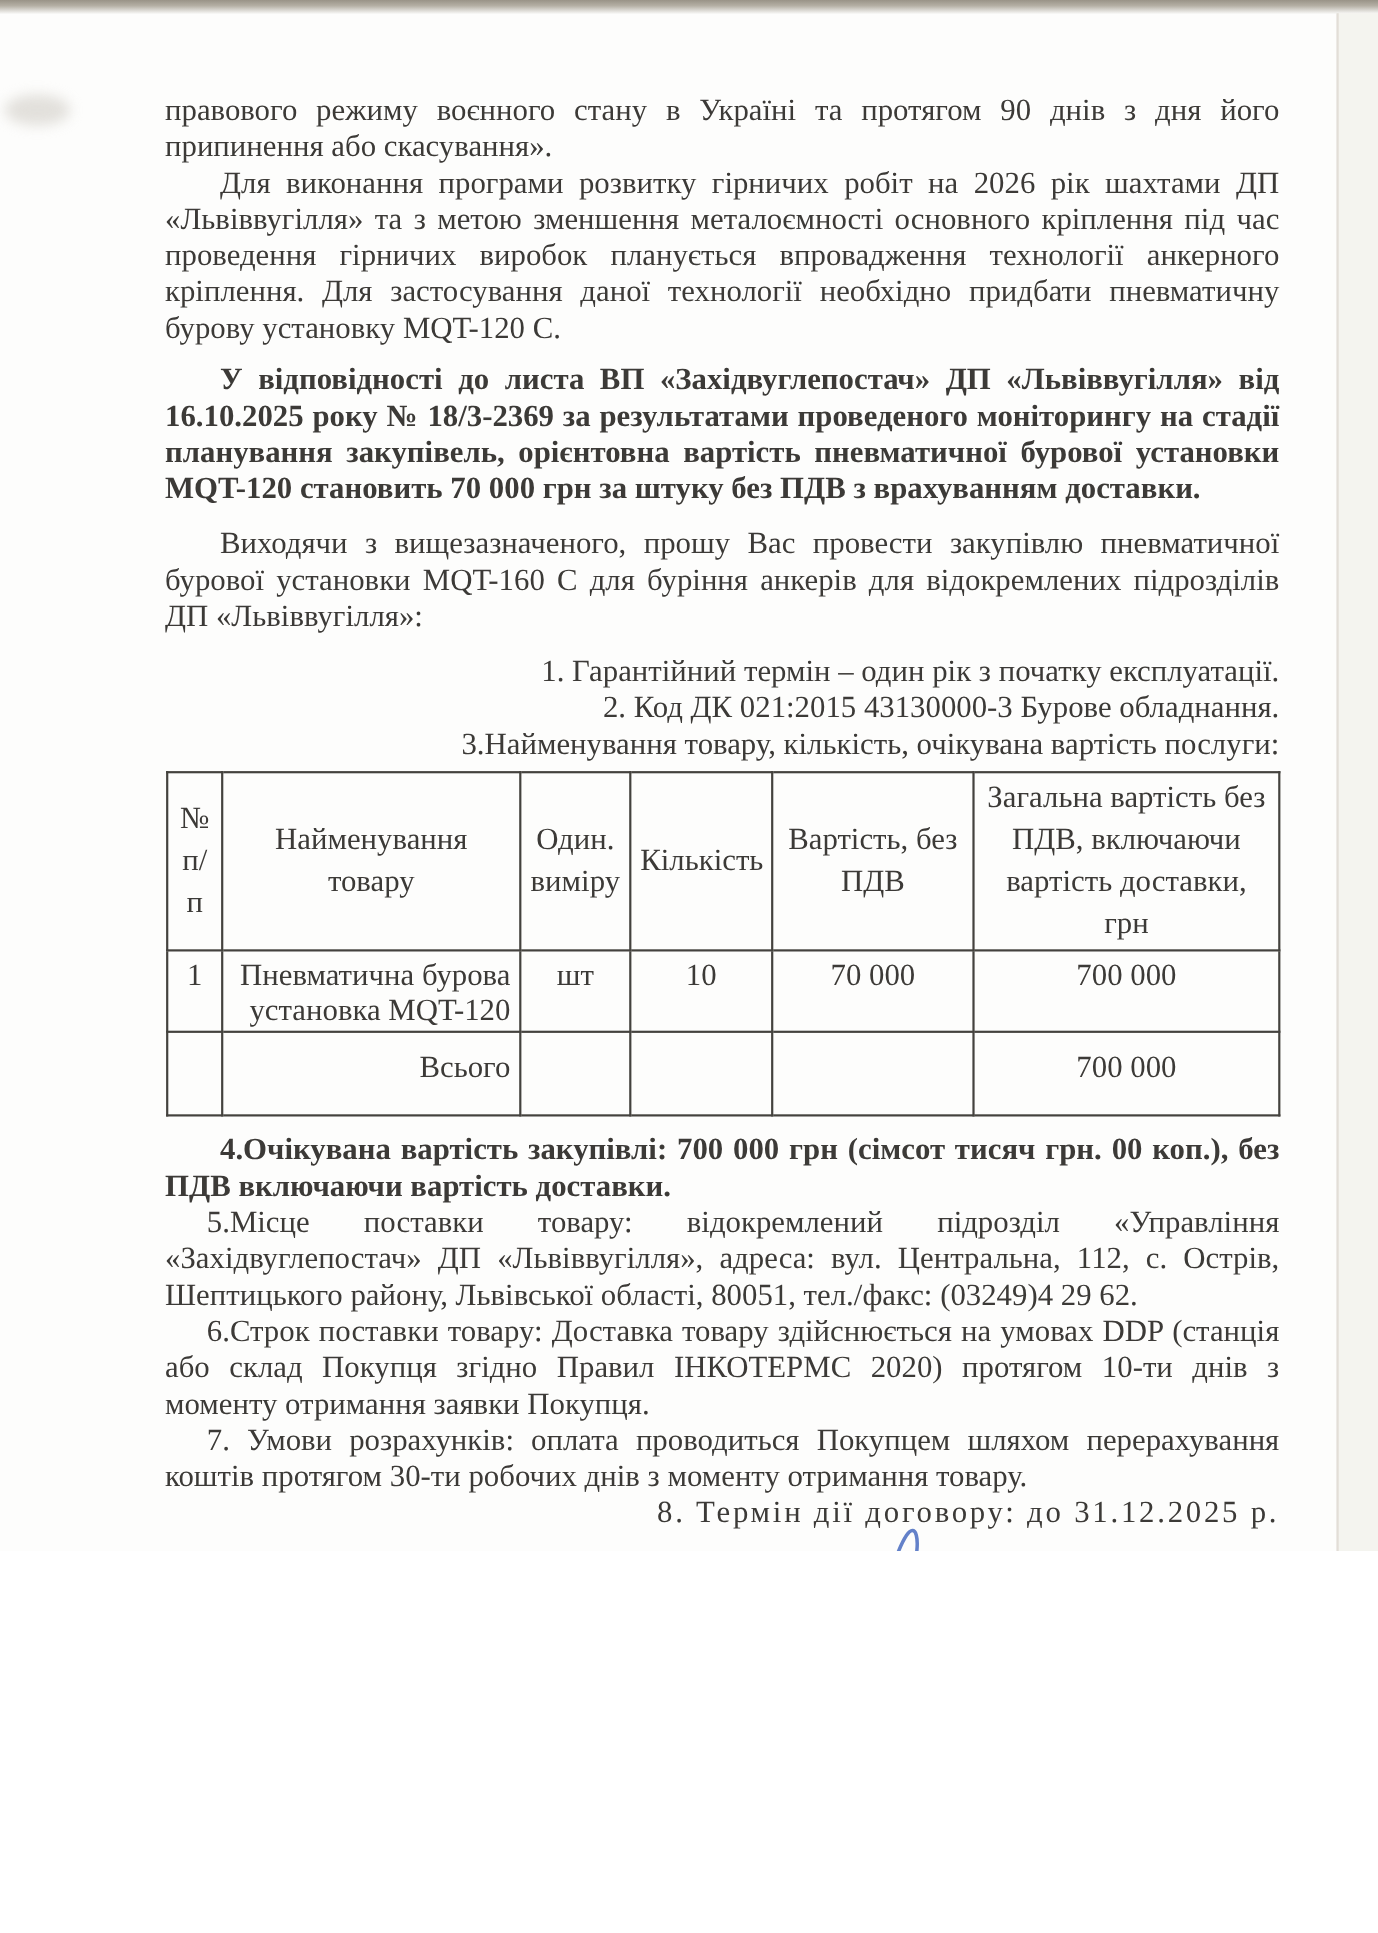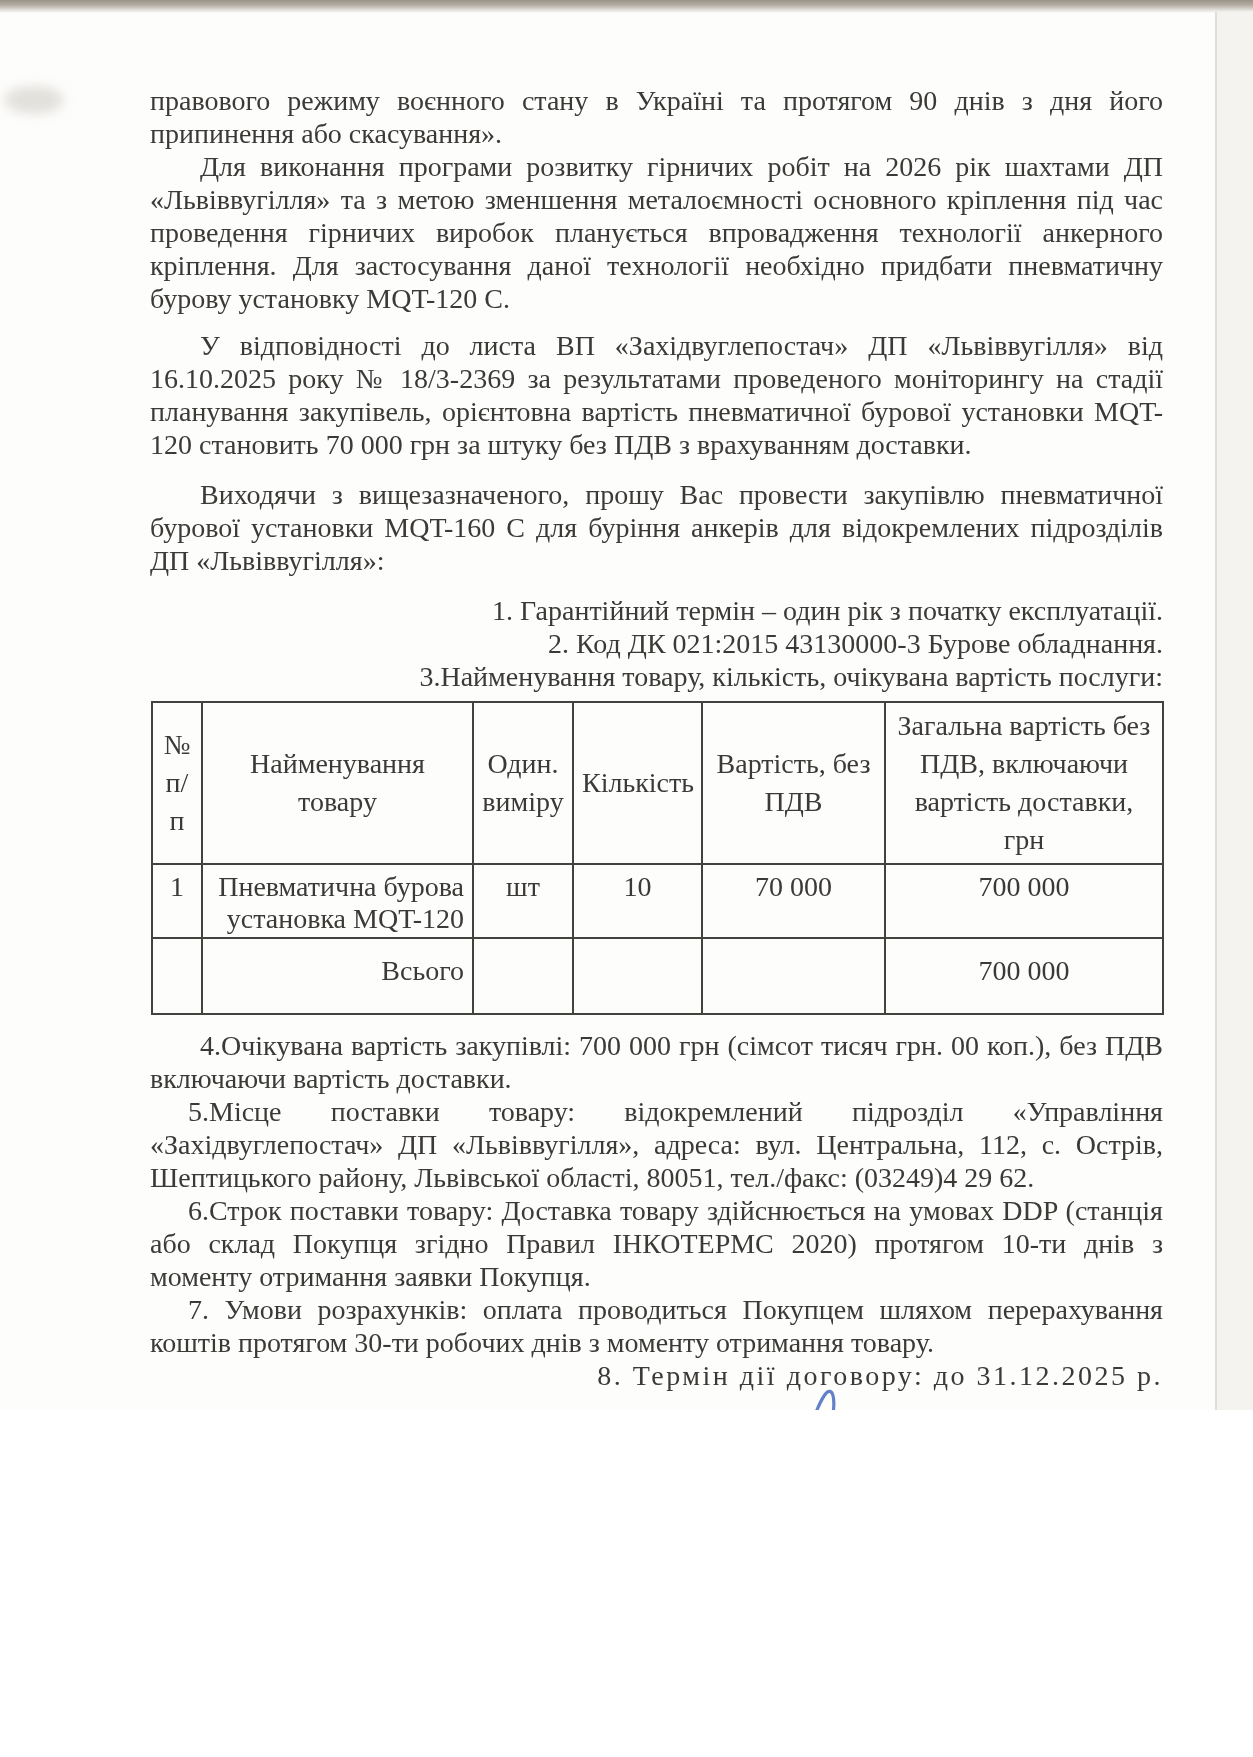--- a/index.html
+++ b/index.html
@@ -19,21 +19,21 @@
   .smudge{ position:absolute; left:4px; top:86px; width:60px; height:28px;
     background:#d7d4ce; border-radius:50%; filter:blur(6px); opacity:.7; }
 
   .doc{
     position:absolute; left:150px; top:84px; width:1013px;
     font-size:28px; line-height:33px; color:#3c3a37;
     text-align:justify;
   }
   .doc p{ margin:0; }
   .indent{ text-indent:50px; }
-  .mt14{ margin-top:14px !important; }
+  .mt14{ margin-top:14px !important;font-weight:bold; }
   .mt17{ margin-top:17px !important; }
   .item{ text-indent:38px; text-align:right; }
   .spaced{ letter-spacing:2.5px; }
 
   table.goods{
     border-collapse:collapse; table-layout:fixed;
     width:1011px; margin:8px 0 0 1px;
     text-align:center;
   }
   table.goods th, table.goods td{

